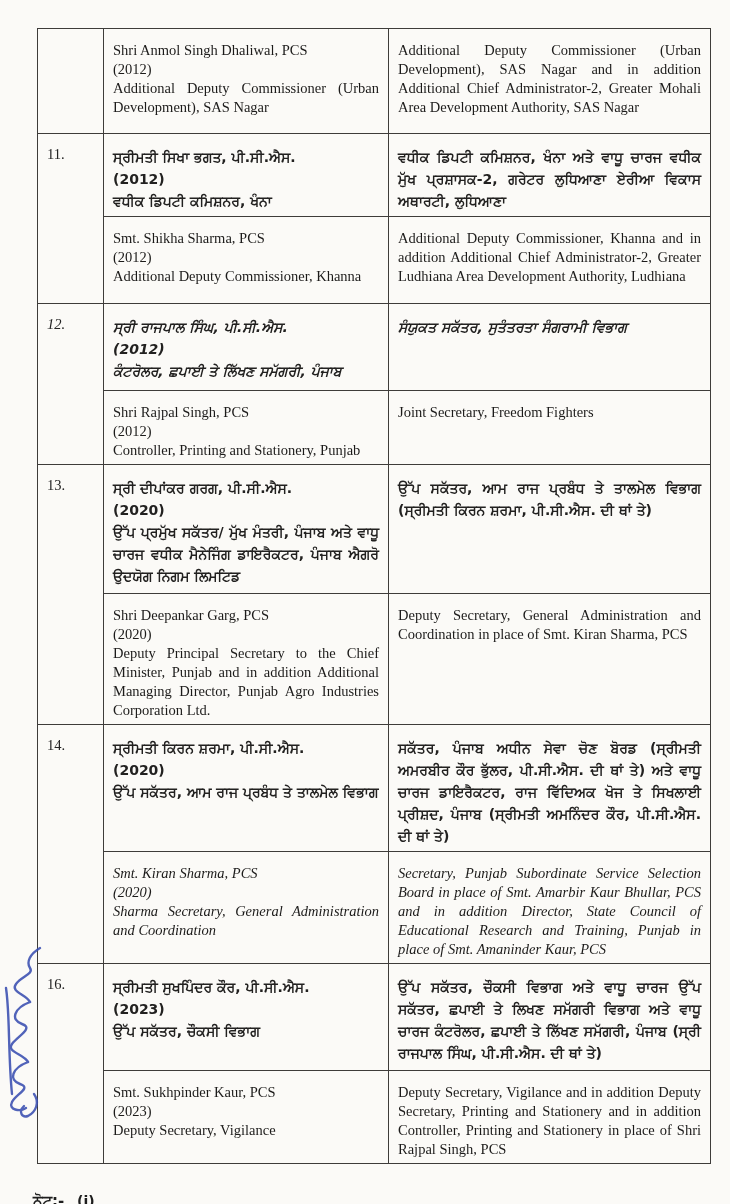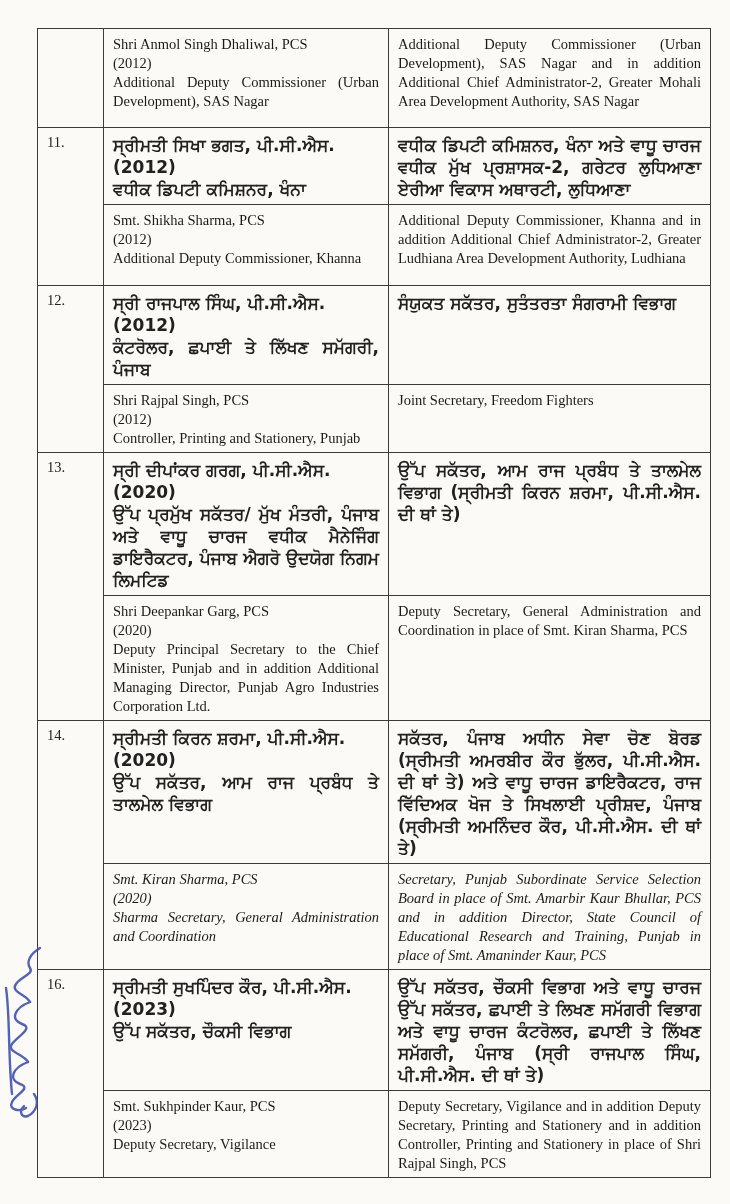--- a/index.html
+++ b/index.html
@@ -15,51 +15,51 @@
 
   table.xfer {
     border-collapse: collapse;
     table-layout: fixed;
     width: 673px;
     margin: 28px 0 0 37px;
   }
   table.xfer td {
     border: 1.6px solid #3e3c3a;
     vertical-align: top;
-    padding: 6px 9px 4px 9px;
+    padding: 12px 9px 4px 9px;
     overflow: hidden;
   }
   td.sr {
     padding: 5px 4px 4px 11px;
     font-size: 14.5px;
     font-family: "Liberation Serif", serif;
     color: #232323;
   }
   .pa {
     font-family: "DejaVu Sans", sans-serif;
-    font-size: 17px;
+    font-size: 14px;
     font-weight: 700;
     line-height: 22px;
     color: #222120;
   }
   .en {
     font-family: "Liberation Serif", serif;
     font-size: 14.5px;
     line-height: 19px;
     color: #1c1b1a;
   }
   .just { text-align: justify; }
   .cellblock div { text-align: justify; }
   .cellblock div.nojust { text-align: left; }
 
   
   tr.h-r0  td { height: 88px; }
   tr.h-11a td { height: 58px; }
   tr.h-11b td { height: 70px; }
-  tr.h-12a td { height: 70px; }
+  tr.h-12a td { height: 70px; font-style: italic; }
   tr.h-12b td { height: 50px; margin-top: 16px; }
   tr.h-13a td { height: 112px; }
   tr.h-13b td { height: 110px; }
   tr.h-14a td { height: 108px; }
   tr.h-14b td { height: 94px; font-style: italic; }
   tr.h-15a td { height: 90px; }
   tr.h-15b td { height: 64px; }
 
   .notes {
     margin: 26px 0 0 33px;

